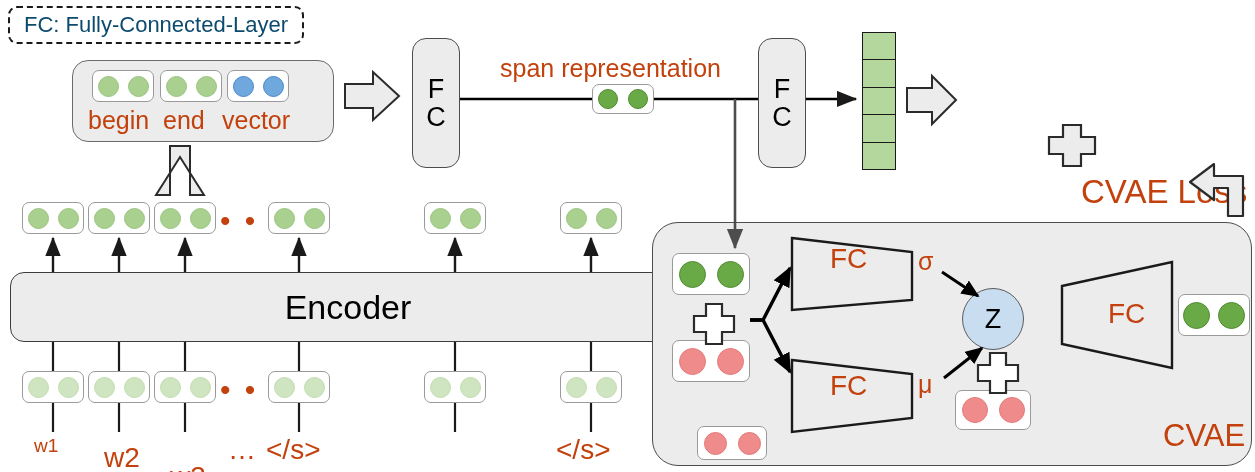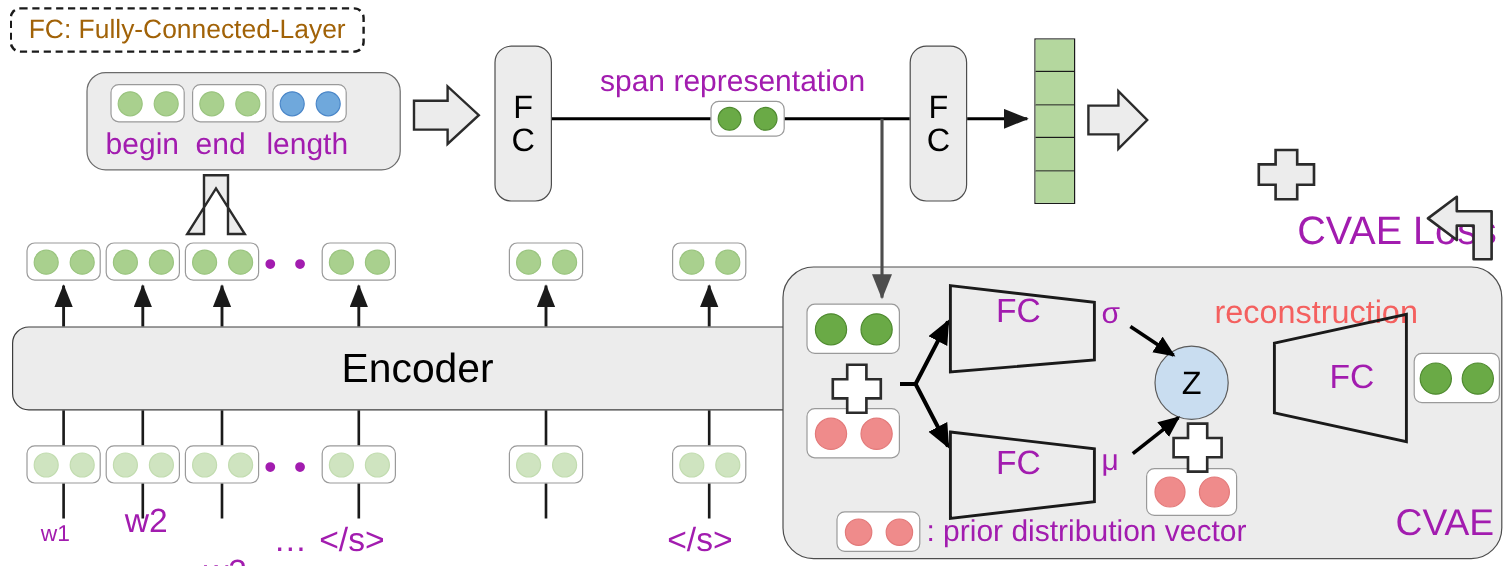--- a/index.html
+++ b/index.html
@@ -12,40 +12,40 @@
     width: 1255px;
     height: 472px;
     background: #ffffff;
     font-family: "Liberation Sans", sans-serif;
     overflow: hidden;
   }
 
   
   .txt {
     position: absolute;
-    color: #a21caf;
+    color: #c2410c;
     white-space: nowrap;
     line-height: 1;
     font-family: "Liberation Sans", sans-serif;
   }
 
   
   .legend-box {
     position: absolute;
     border: 2px dashed #1a1a1a;
     border-radius: 9px;
     background: #ffffff;
     box-sizing: border-box;
     display: flex;
     align-items: center;
     justify-content: center;
   }
   .legend-box span {
     font-size: 22px;
-    color: #a16207;
+    color: #0c4a6e;
     white-space: nowrap;
   }
 
   
   .panel {
     position: absolute;
     background: #ececec;
     border: 1.6px solid #6b6b6b;
     border-radius: 16px;
     box-sizing: border-box;
@@ -169,21 +169,21 @@
     <div class="dot dot-green-light" style="width:21px;height:21px;"></div>
   </div>
 
   <div class="pill" style="left:227px; top:70px; width:62px; height:32px;">
     <div class="dot dot-blue" style="width:21px;height:21px;"></div>
     <div class="dot dot-blue" style="width:21px;height:21px;"></div>
   </div>
 
   <div class="txt" style="left:88px; top:108px; font-size:25px;">begin</div>
   <div class="txt" style="left:163px; top:108px; font-size:25px;">end</div>
-  <div class="txt" style="left:222px; top:108px; font-size:25px;">length</div>
+  <div class="txt" style="left:222px; top:108px; font-size:25px;">vector</div>
 
   <div class="fc-block" style="left:412px; top:38px; width:48px; height:130px;">
     <span>F</span>
     <span>C</span>
   </div>
 
   <div class="txt" style="left:500px; top:56px; font-size:25px;">span representation</div>
 
   <div class="pill" style="left:592px; top:84px; width:62px; height:30px;">
     <div class="dot dot-green-solid" style="width:20px;height:20px;"></div>
@@ -255,21 +255,21 @@
   <div class="pill" style="left:424px; top:371px; width:62px; height:32px;">
     <div class="dot dot-green-pale" style="width:21px;height:21px;"></div>
     <div class="dot dot-green-pale" style="width:21px;height:21px;"></div>
   </div>
   <div class="pill" style="left:560px; top:371px; width:62px; height:32px;">
     <div class="dot dot-green-pale" style="width:21px;height:21px;"></div>
     <div class="dot dot-green-pale" style="width:21px;height:21px;"></div>
   </div>
 
   <div class="txt" style="left:34px;  top:436px; font-size:19px;">w1</div>
-  <div class="txt" style="left:104px; top:420px; font-size:28px;">w2</div>
+  <div class="txt" style="left:104px; top:444px; font-size:28px;">w2</div>
   <div class="txt" style="left:170px; top:436px; font-size:28px;margin-top:27px;">w3</div>
   <div class="txt" style="left:228px; top:436px; font-size:28px;">…</div>
   <div class="txt" style="left:266px; top:436px; font-size:28px;">&lt;/s&gt;</div>
   <div class="txt" style="left:556px; top:436px; font-size:28px;">&lt;/s&gt;</div>
 
   <div class="panel-big" style="left:652px; top:222px; width:600px; height:244px;"></div>
 
   <div class="txt" style="left:1163px; top:420px; font-size:31px;">CVAE</div>
 
   <div class="pill" style="left:672px; top:253px; width:78px; height:42px;">
@@ -285,39 +285,37 @@
   <div class="txt" style="left:830px; top:245px; font-size:28px;">FC</div>
   <div class="txt" style="left:830px; top:372px; font-size:28px;">FC</div>
 
   <div class="txt" style="left:918px; top:249px; font-size:25px;">σ</div>
   <div class="txt" style="left:918px; top:372px; font-size:25px;">μ</div>
 
   <div class="z-circle" style="left:962px; top:288px; width:62px; height:62px;">
     <span>Z</span>
   </div>
 
-  <div class="txt" style="left:1012px; top:247px; font-size:27px; color:#f4605f;">reconstruction</div>
 
   <div class="txt" style="left:1108px; top:300px; font-size:28px;">FC</div>
 
   <div class="pill" style="left:1178px; top:294px; width:72px; height:42px;">
     <div class="dot dot-green-solid" style="width:27px;height:27px;"></div>
     <div class="dot dot-green-solid" style="width:27px;height:27px;"></div>
   </div>
 
   <div class="pill" style="left:955px; top:390px; width:76px; height:40px;">
     <div class="dot dot-red" style="width:26px;height:26px;"></div>
     <div class="dot dot-red" style="width:26px;height:26px;"></div>
   </div>
 
   <div class="pill" style="left:697px; top:426px; width:70px; height:34px;">
     <div class="dot dot-red" style="width:23px;height:23px;"></div>
     <div class="dot dot-red" style="width:23px;height:23px;"></div>
   </div>
-  <div class="txt" style="left:772px; top:431px; font-size:25px;">: prior distribution vector</div>
 
   <svg class="overlay" viewBox="0 0 1255 472">
     <defs>
       <marker id="arrowThin" markerWidth="9" markerHeight="9" refX="7.5" refY="3.2" orient="auto" markerUnits="strokeWidth">
         <path d="M0,0 L8,3.2 L0,6.4 z" fill="#1a1a1a"></path>
       </marker>
       <marker id="arrowThick" markerWidth="7" markerHeight="7" refX="5.4" refY="2.6" orient="auto" markerUnits="strokeWidth">
         <path d="M0,0 L6,2.6 L0,5.2 z" fill="#000000"></path>
       </marker>
       <marker id="arrowGray" markerWidth="9" markerHeight="9" refX="7.5" refY="3.2" orient="auto" markerUnits="strokeWidth">

